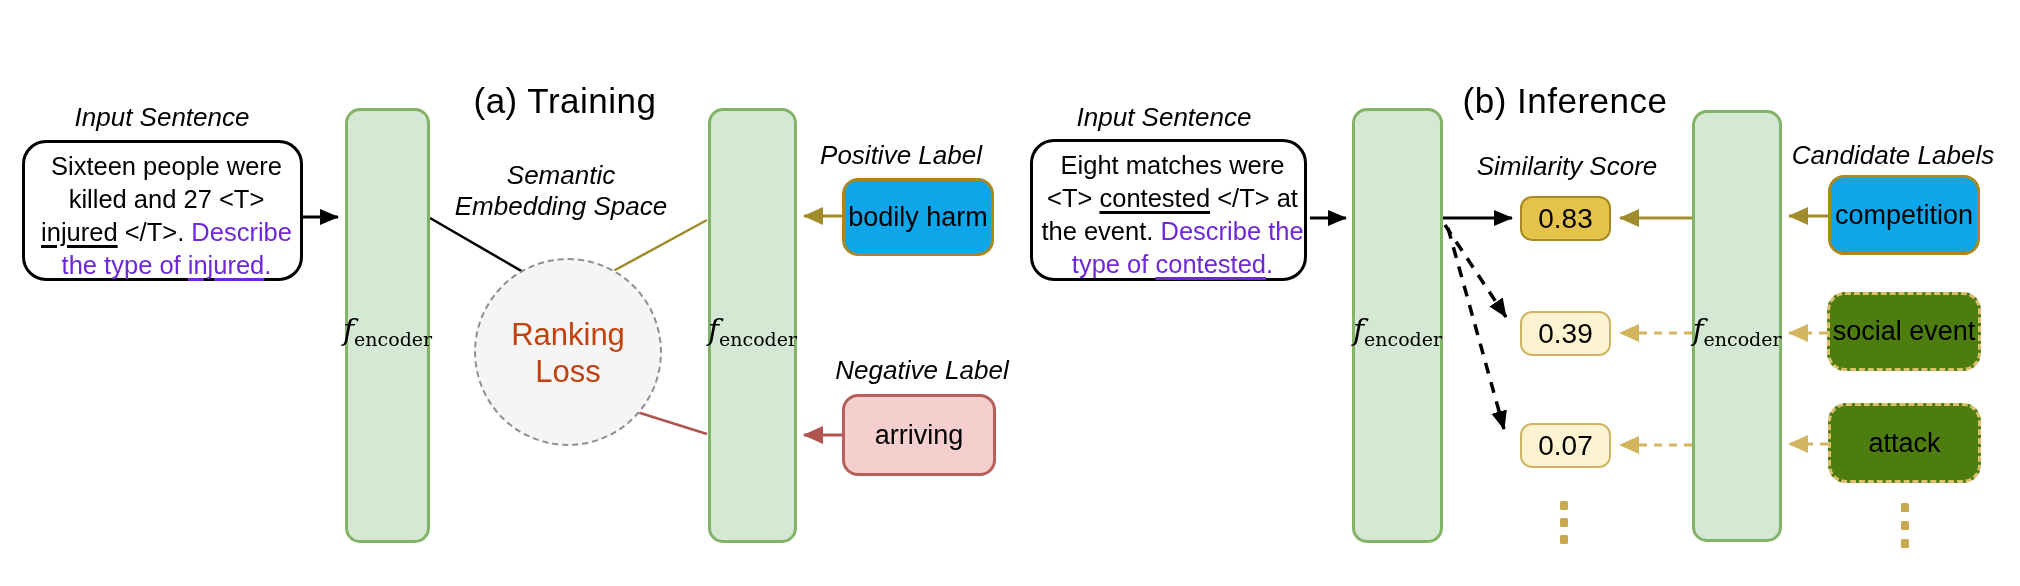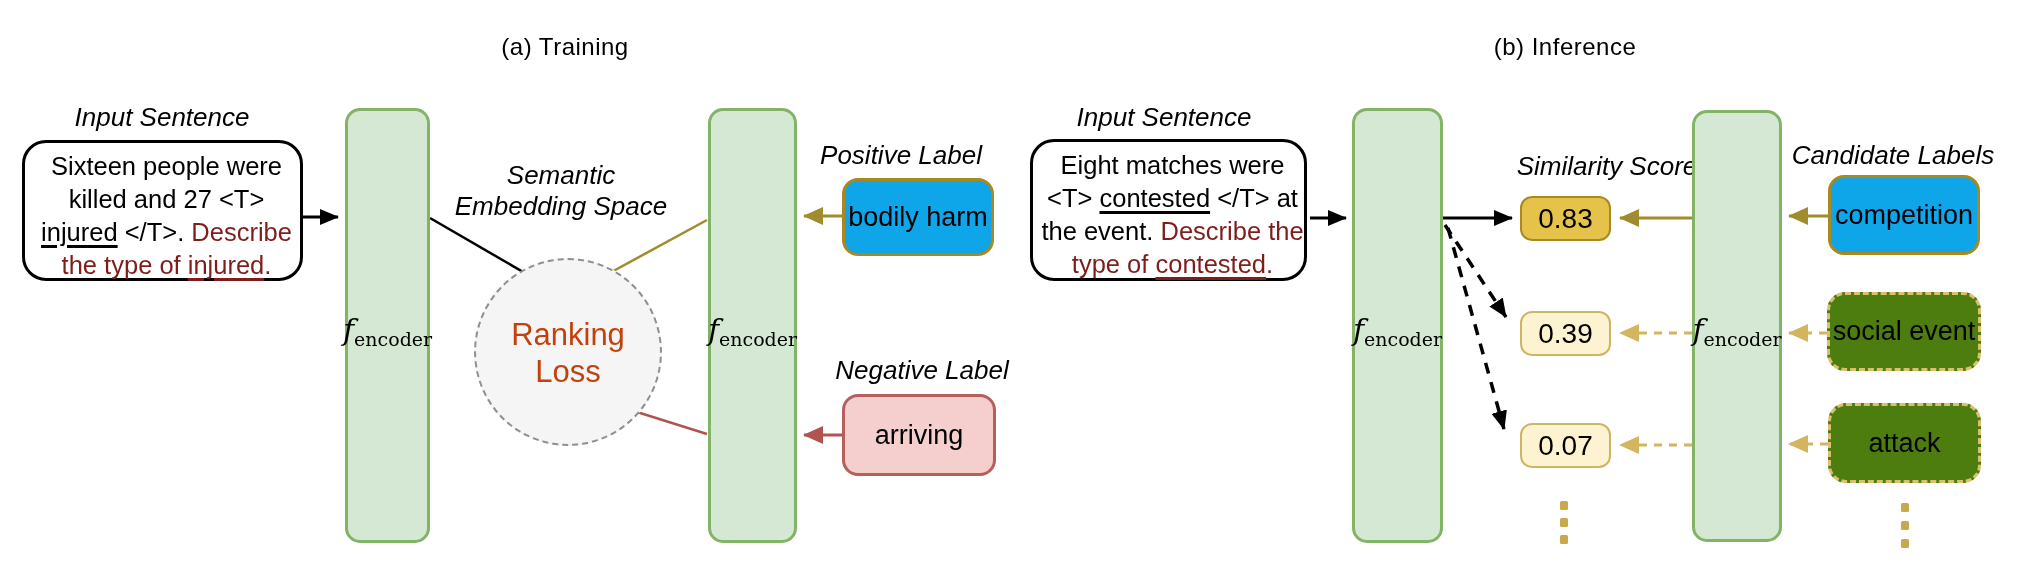--- a/index.html
+++ b/index.html
@@ -1,28 +1,28 @@
 <!DOCTYPE html>
 <html><head>
 <meta charset="utf-8">
 <style>
   html,body{margin:0;padding:0;background:#fff;}
   .canvas{position:relative;width:2020px;height:586px;background:#ffffff;overflow:hidden;
           font-family:"Liberation Sans",sans-serif;color:#000;}
   .abs{position:absolute;box-sizing:border-box;}
   .center{text-align:center;}
 
-  .panel-title{font-size:24px;font-weight:500;letter-spacing:0.5px;}
+  .panel-title{font-size:35px;font-weight:500;letter-spacing:0.5px;margin-top:48px;}
 
   .ilabel{font-style:italic;font-size:26px;font-weight:500;line-height:30px;}
 
   .sentence-box{background:#fff;border:3.5px solid #000;border-radius:24px;
                 font-size:25.5px;line-height:33px;padding-top:7px;padding-left:8px;}
   .sentence-box .ln{white-space:nowrap;text-align:center;}
-  .blue{color:#7f1d1d;}
+  .blue{color:#6d28d9;}
   .u{text-decoration:underline;text-decoration-thickness:2.5px;text-underline-offset:4px;}
 
   .enc-bar{background:#d5e8d4;border:3px solid #82b366;border-radius:15px;}
   .enc-label{font-family:"DejaVu Serif",serif;font-size:19px;text-align:center;white-space:nowrap;}
   .enc-label .fit{font-style:italic;font-size:30px;}
   .enc-label .sb{font-size:19px;vertical-align:-6px;}
 
   .loss-circle{background:#f5f5f5;border:2.5px dashed #8f8f8f;border-radius:50%;
                font-size:31px;line-height:37px;color:#c2410c;padding-top:56px;}
 
@@ -133,21 +133,21 @@
   <div class="abs sentence-box" style="left:1030px;top:139px;width:277px;height:142px;">
     <div class="ln">Eight matches were</div>
     <div class="ln"><span>&lt;T&gt; </span><span class="u">contested</span><span> &lt;/T&gt; at</span></div>
     <div class="ln"><span>the event. </span><span class="blue">Describe the</span></div>
     <div class="ln blue"><span>type of </span><span class="u">contested</span><span>.</span></div>
   </div>
 
   <div class="abs enc-bar" style="left:1352px;top:108px;width:91px;height:435px;"></div>
   <div class="abs enc-label" style="left:1351px;top:312px;width:93px;"><span class="fit">f</span><span class="sb">encoder</span></div>
 
-  <div class="abs ilabel center" style="left:1487px;top:151px;width:240px;">Similarity Score</div>
+  <div class="abs ilabel center" style="left:1447px;top:151px;width:240px;">Similarity Score</div>
 
   <div class="abs score-box score-gold" style="left:1520px;top:196px;width:91px;height:45px;">0.83</div>
   <div class="abs score-box score-pale" style="left:1520px;top:311px;width:91px;height:45px;">0.39</div>
   <div class="abs score-box score-pale" style="left:1520px;top:423px;width:91px;height:45px;">0.07</div>
 
   <div class="abs enc-bar" style="left:1692px;top:110px;width:90px;height:432px;"></div>
   <div class="abs enc-label" style="left:1690px;top:312px;width:94px;"><span class="fit">f</span><span class="sb">encoder</span></div>
 
   <div class="abs ilabel center" style="left:1773px;top:140px;width:240px;">Candidate Labels</div>
 

